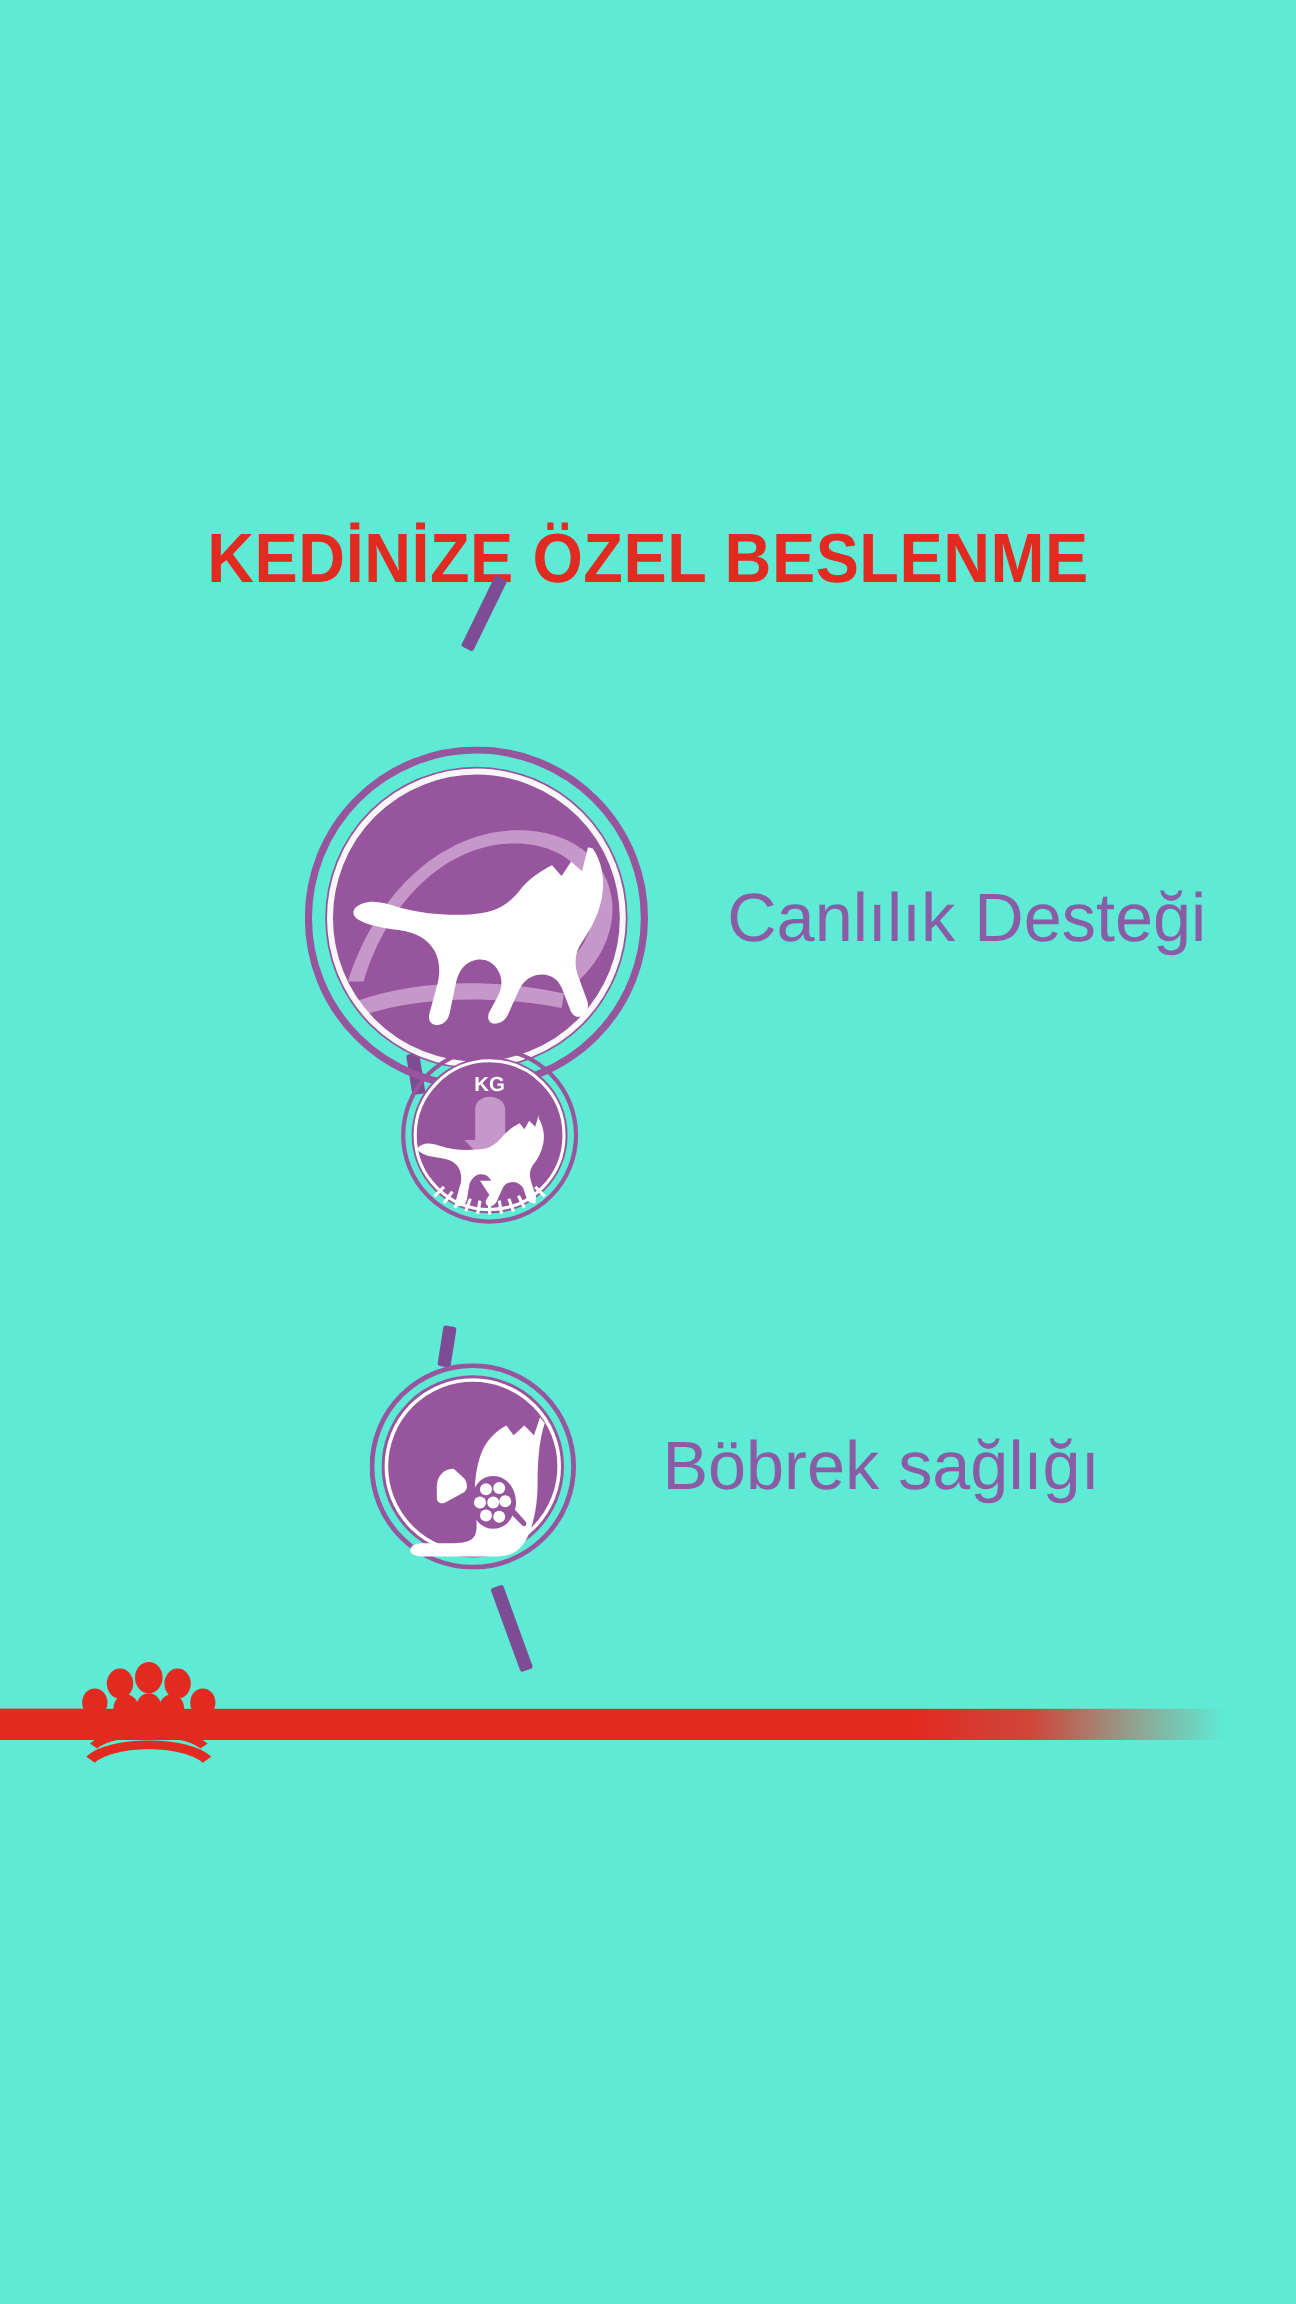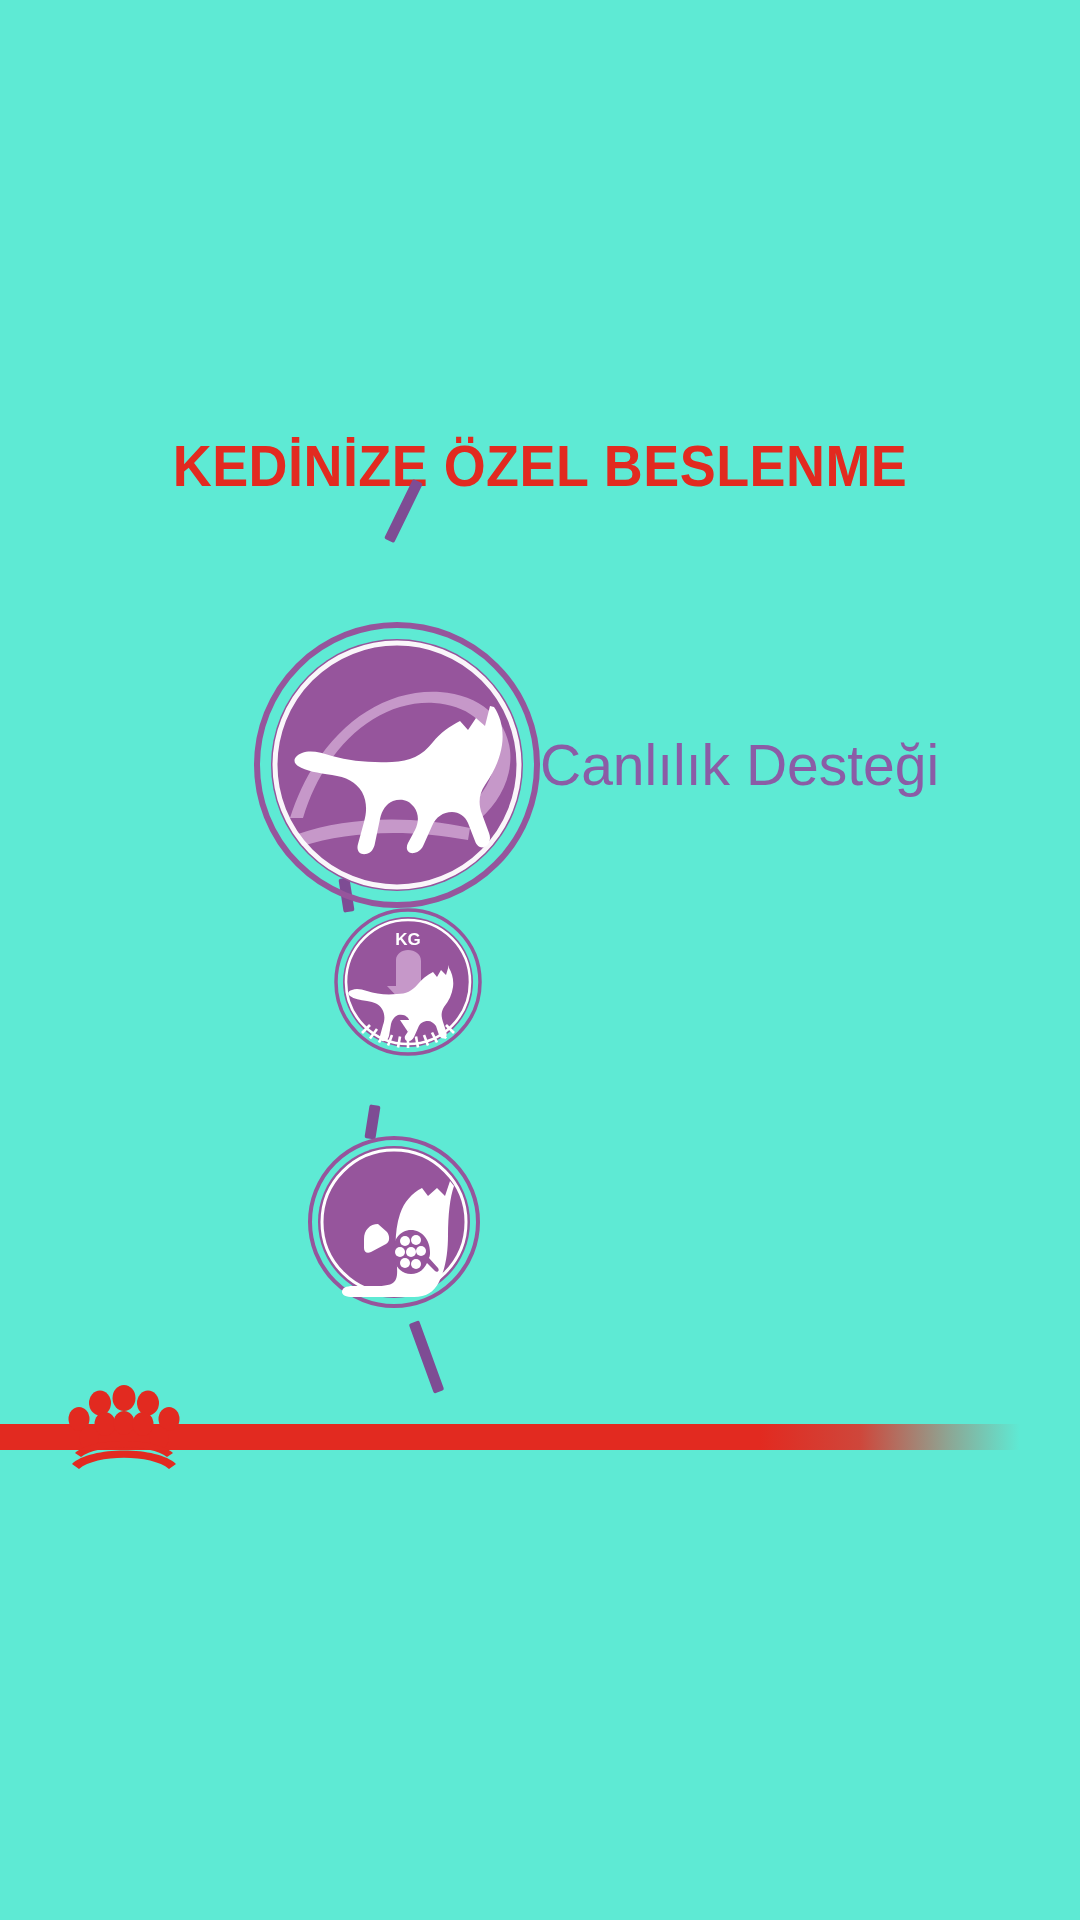--- a/index.html
+++ b/index.html
@@ -64,24 +64,24 @@
     font-family: "Liberation Sans", sans-serif;
     font-weight: 400;
     font-size: 54px;
     color: #8B5CA6;
     white-space: nowrap;
     line-height: 1;
   }
 
   
   #row-vitality  { left: 254px; top: 622px;  }
-  #row-weight    { left: 334px; top: 908px; gap: 46px;  }
+  #row-weight    { left: 334px; top: 872px; gap: 46px;  }
   #row-kidney    { left: 308px; top: 1136px; }
 
-  #row-vitality .feature-label { font-size: 57px; }
+  #row-vitality .feature-label { margin-left: 66px; font-size: 57px; }
   #row-weight   .feature-label { margin-left: 76px; font-size: 57px; }
   #row-kidney   .feature-label { margin-left: 72px; font-size: 57px; }
 
   
   .connector {
     position: absolute;
     background: #7E4C94;
     border-radius: 2px;
   }
   #conn-top    { left: 398px; top: 478px;  width: 11px; height: 66px;  transform: rotate(26deg); }
@@ -270,20 +270,21 @@
             <circle cx="97" cy="105" r="5"></circle>
             <circle cx="108" cy="104" r="5"></circle>
             <circle cx="92" cy="116" r="5"></circle>
             <circle cx="113" cy="115" r="5"></circle>
             <circle cx="97" cy="127" r="5"></circle>
             <circle cx="108" cy="128" r="5"></circle>
             <circle cx="103" cy="116" r="5"></circle>
           </g>
         </svg>
       </div>
+      <div class="feature-label">Böbrek sağlığı</div>
     </div>
 
   </div>
 
   <div class="brand-band"></div>
   <div class="brand-band-left"></div>
 
   <div class="crown">
     <svg width="124" height="96" viewBox="0 0 124 96">
       <g fill="#E22A20">

